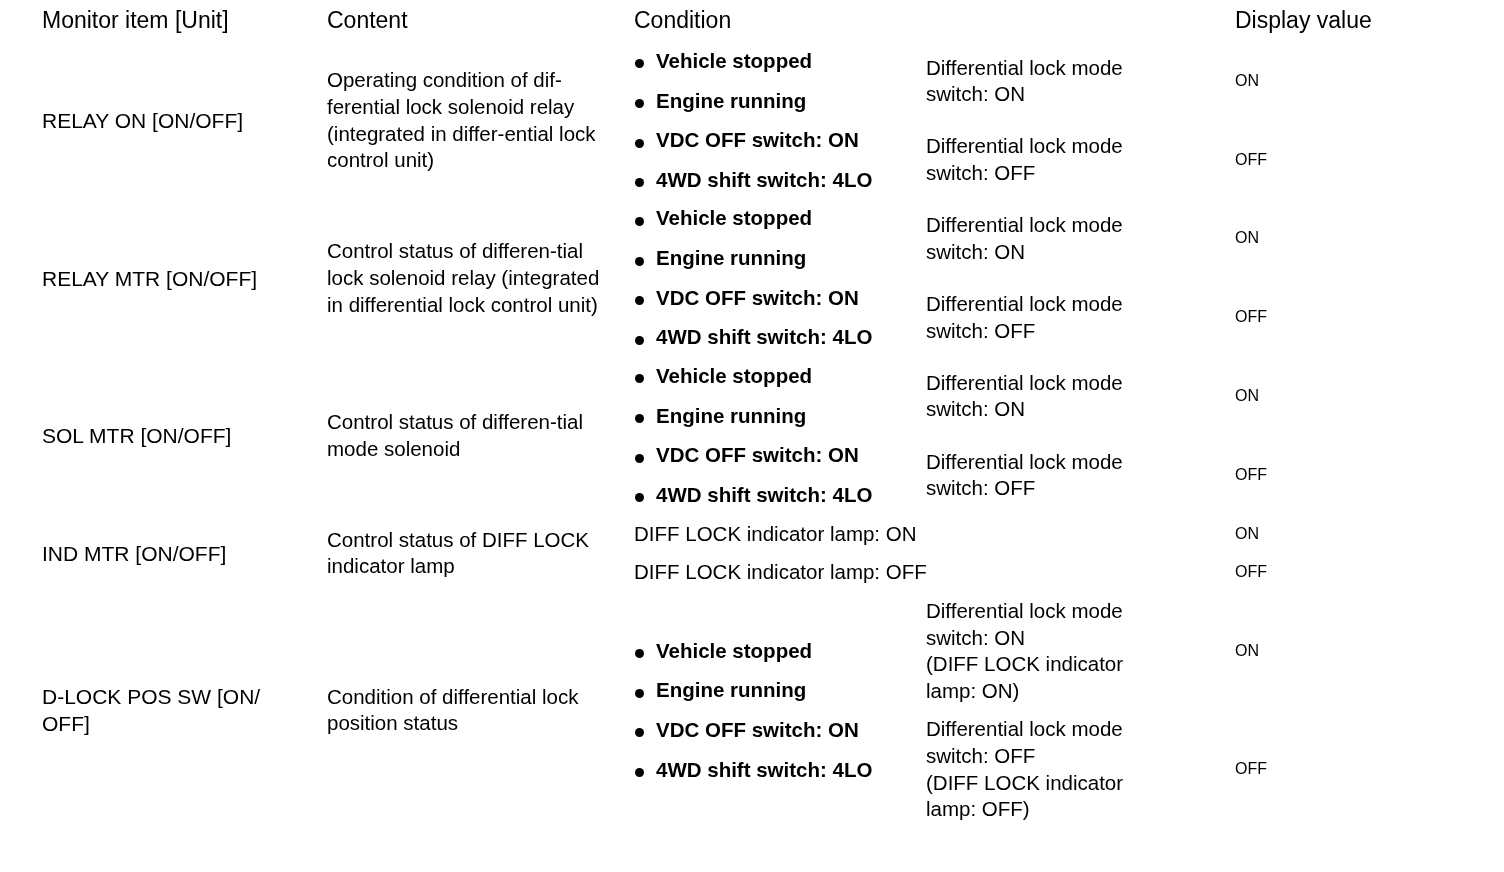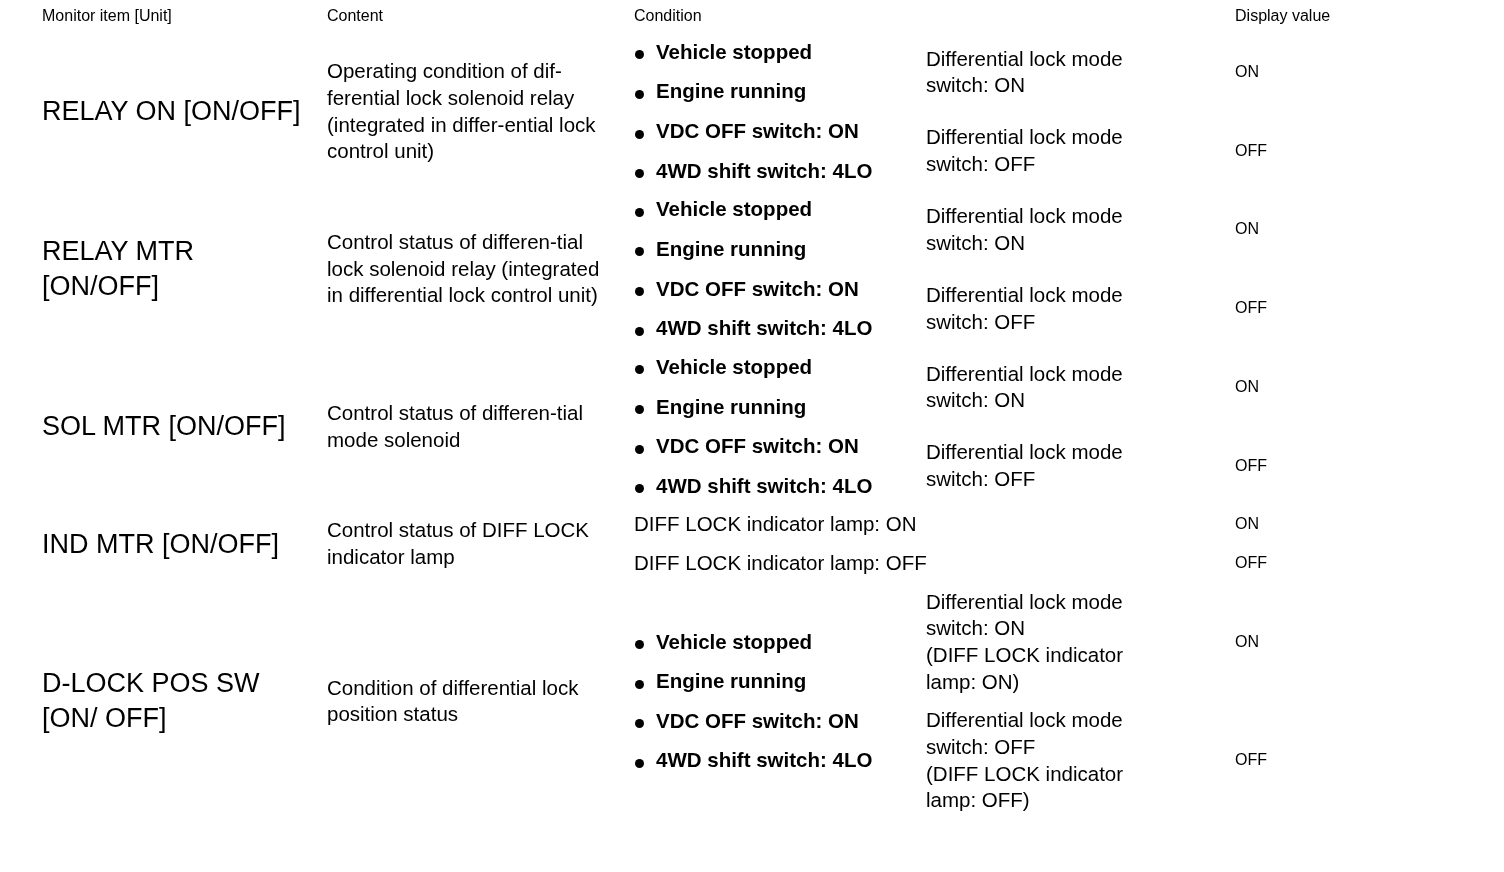--- a/index.html
+++ b/index.html
@@ -56,28 +56,28 @@
   .top-thick   { border-top: 4px solid #000; }
   .bot-thick   { border-bottom: 4px solid #000; }
   .bot-med     { border-bottom: 2.6px solid #000; }
   .bot-thin    { border-bottom: 1.3px solid #000; }
 
   
   .hdr th {
     text-align: center;
     padding-top: 8px;
     padding-bottom: 9px;
-    font-size: 16px;
+    font-size: 23px;
   }
 
   
   .item-cell {
     padding-left: 16px;
     padding-right: 8px;
-    font-size: 27px;
+    font-size: 21px;
   }
 
   
   .content-cell {
     padding-left: 16px;
     padding-right: 14px;
   }
 
   
   ul.cond-list {

